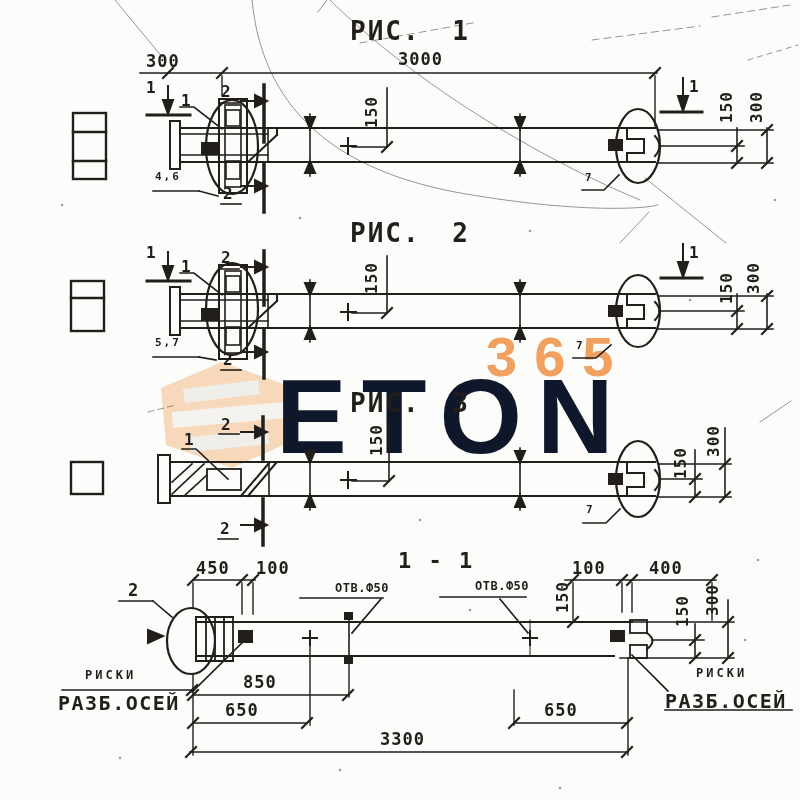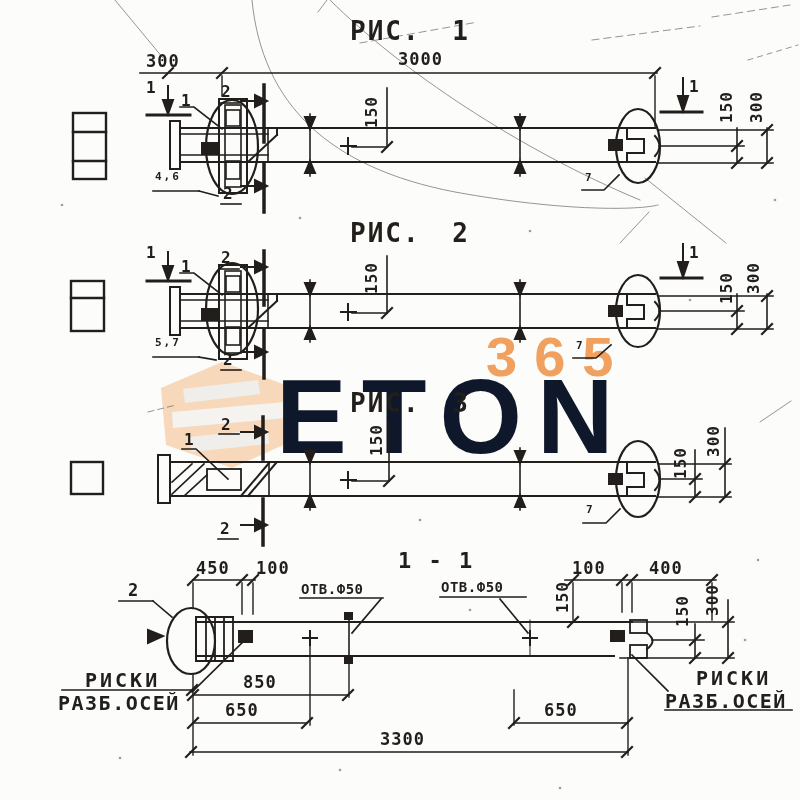--- a/index.html
+++ b/index.html
@@ -5,22 +5,22 @@
   html,body{margin:0;padding:0;background:#ddd;}
   .page{position:relative;width:800px;height:800px;margin:0 auto;background:#fcfcfa;overflow:hidden;
         font-family:"DejaVu Sans Mono",monospace;color:#211e1b;}
   .page *{box-sizing:border-box;}
   .lbl{position:absolute;white-space:nowrap;font-weight:bold;text-align:right;}
   .ft{font-size:26px;letter-spacing:2px;word-spacing:14px;}
   .st{font-size:22px;letter-spacing:2px;}
   .dt{font-size:17px;letter-spacing:1px;}
   .ck{font-size:16px;}
   .co{font-size:11px;letter-spacing:2px;}
-  .sl{font-size:14px;letter-spacing:0.5px;}
-  .ax1{font-size:20px;letter-spacing:3px;}
+  .sl{font-size:12px;letter-spacing:0.5px;margin-left:34px;}
+  .ax1{font-size:12px;letter-spacing:3px;}
   .ax2{font-size:20px;letter-spacing:1.5px;}
   .vt{position:absolute;width:44px;height:18px;line-height:18px;text-align:center;
       transform:rotate(-90deg);font-size:16px;font-weight:bold;letter-spacing:1px;}
   svg.lines{position:absolute;left:0;top:0;}
   
   .wm-brand{position:absolute;left:276px;top:356px;font-family:"Liberation Sans",sans-serif;
             font-weight:bold;font-size:106px;letter-spacing:15px;color:#0f172a;}
   .wm-num{position:absolute;left:486px;top:324px;font-family:"Liberation Sans",sans-serif;
           font-weight:bold;font-size:56px;letter-spacing:17px;color:#f09a52;opacity:.92;}
 </style>

